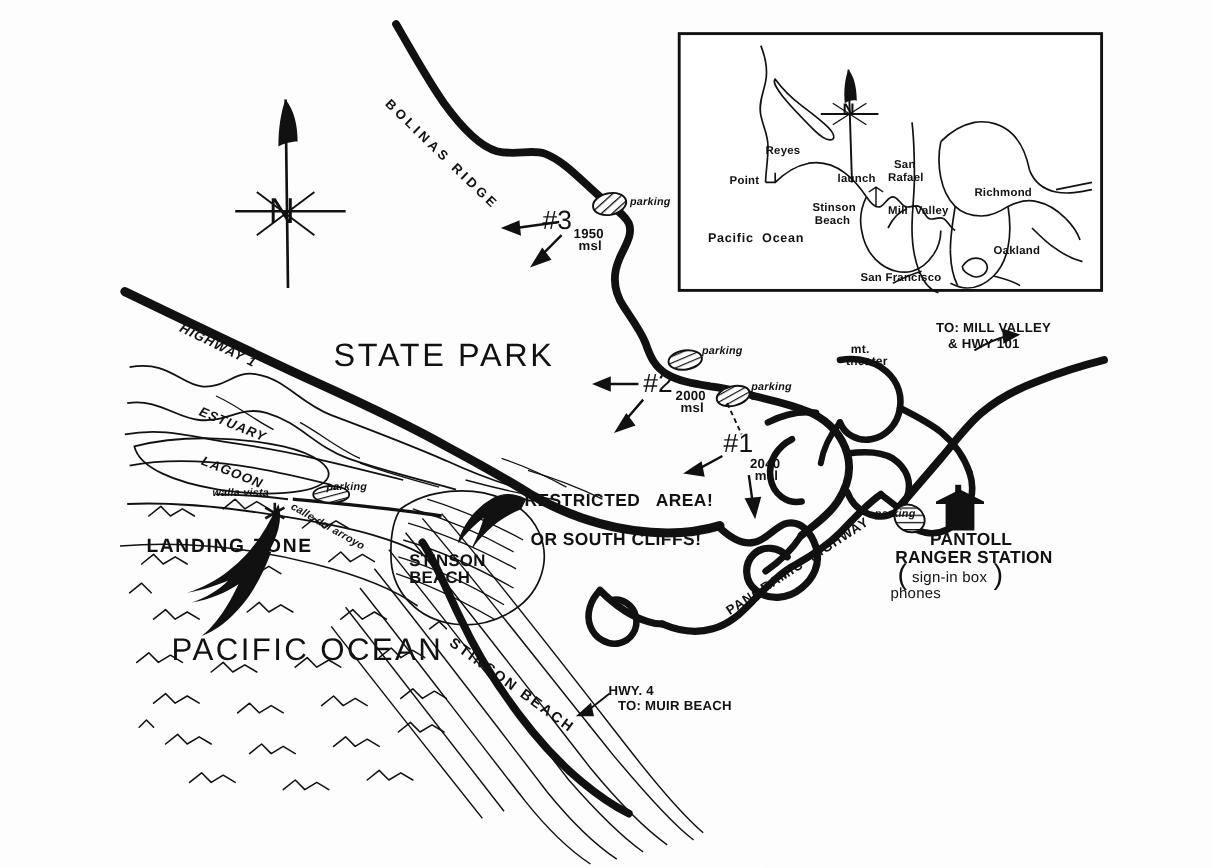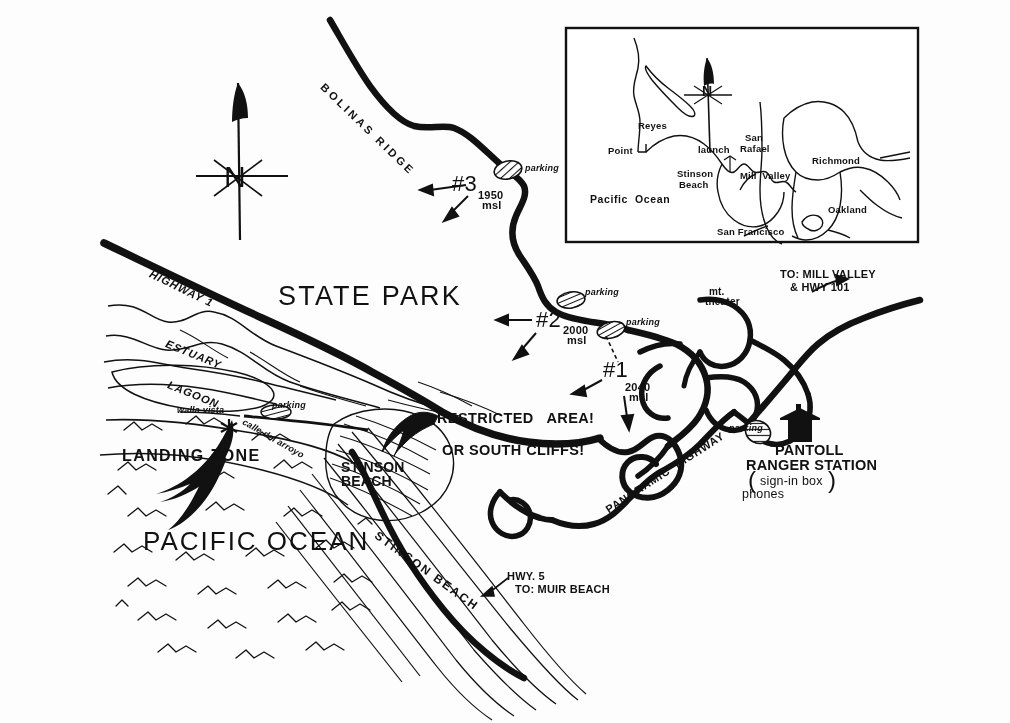--- a/index.html
+++ b/index.html
@@ -430,21 +430,21 @@
   <div class="lbl small rot-p36" style="left:376px; top:528px; font-size:12px; letter-spacing:2px;">STINSON BEACH</div>
 
   <div class="lbl small rot-n33" style="left:607px; top:505px; font-size:11px; letter-spacing:0.8px;">PANORAMIC  HIGHWAY</div>
 
   <div class="lbl small" style="left:709px; top:287px;">mt.</div>
   <div class="lbl small" style="left:705px; top:297px;">theater</div>
 
   <div class="lbl hwy-dir" style="left:780px; top:268px;">TO: MILL VALLEY</div>
   <div class="lbl hwy-dir" style="left:790px; top:281px;">&amp; HWY 101</div>
 
-  <div class="lbl hwy-dir" style="left:507px; top:570px;">HWY. 5</div>
+  <div class="lbl hwy-dir" style="left:507px; top:570px;">HWY. 4</div>
   <div class="lbl hwy-dir" style="left:515px; top:583px;">TO: MUIR BEACH</div>
 
   <div class="lbl warn" style="left:437px; top:410px;">RESTRICTED   AREA!</div>
   <div class="lbl warn" style="left:442px; top:442px;">OR SOUTH CLIFFS!</div>
 
   <div class="lbl small-i" style="left:729px; top:424px;">parking</div>
   <div class="lbl pantoll" style="left:775px; top:442px;">PANTOLL</div>
   <div class="lbl pantoll" style="left:746px; top:457px;">RANGER STATION</div>
   <div class="lbl pantoll-sub" style="left:760px; top:474px;">sign-in box</div>
   <div class="lbl pantoll-sub" style="left:742px; top:487px;">phones</div>

